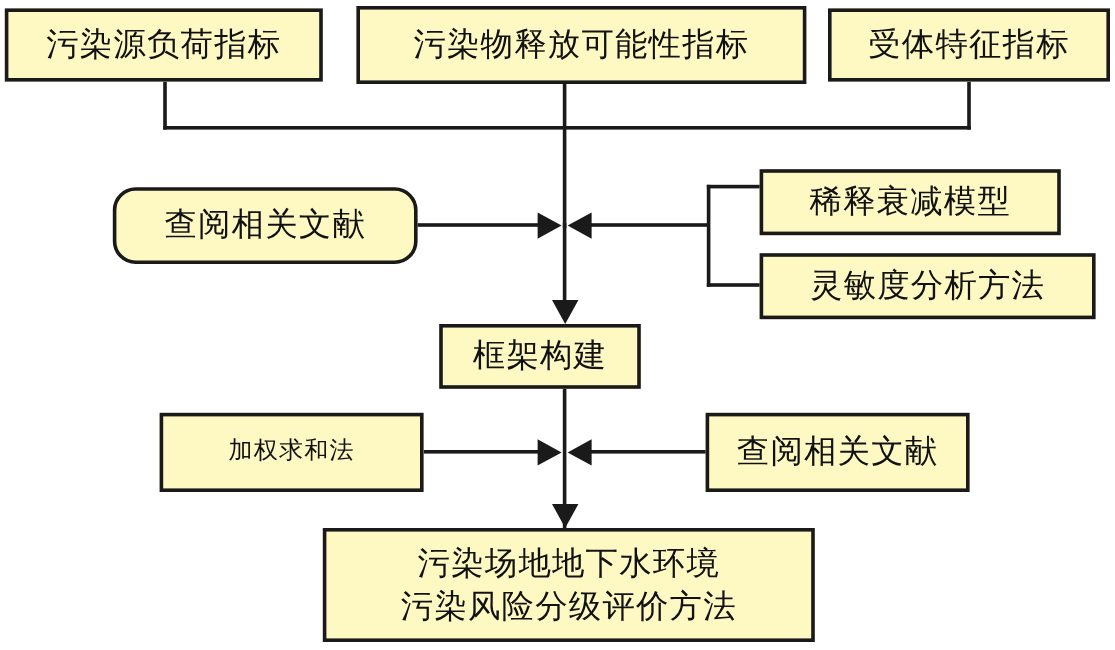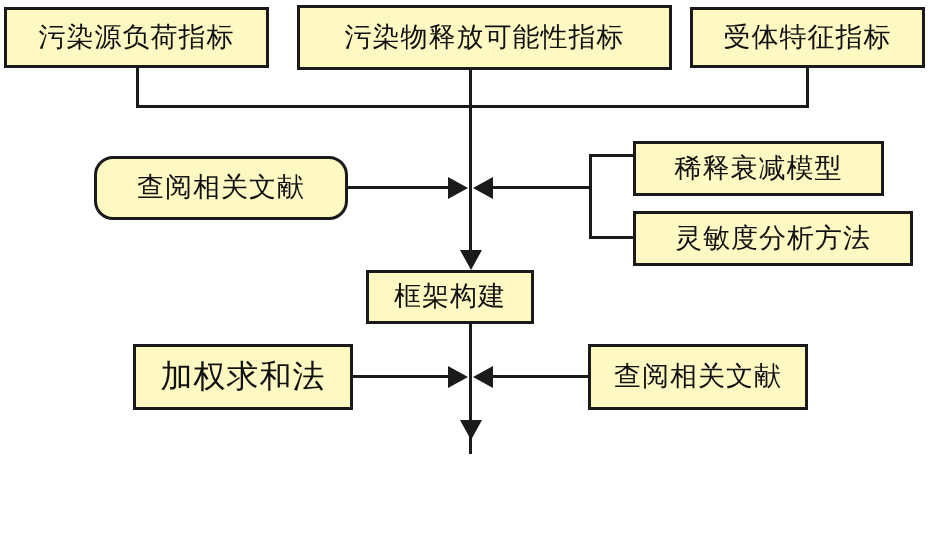--- a/index.html
+++ b/index.html
@@ -40,21 +40,21 @@
   #box-source-load   { left: 4px;   top: 7px;   width: 265px; height: 61px; font-size: 27px; }
   #box-release-prob  { left: 297px; top: 5px;   width: 375px; height: 65px; font-size: 27px; }
   #box-receptor      { left: 690px; top: 7px;   width: 235px; height: 61px; font-size: 27px; }
   
   #box-literature    { left: 94px;  top: 156px; width: 254px; height: 64px; font-size: 27px; border-radius: 19px; }
   #box-dilution      { left: 633px; top: 129px; width: 251px; height: 55px; font-size: 27px; margin-top: 12px; }
   #box-sensitivity   { left: 633px; top: 211px; width: 280px; height: 55px; font-size: 27px; }
   
   #box-framework     { left: 366px; top: 270px; width: 168px; height: 54px; font-size: 27px; }
   
-  #box-weighted-sum  { left: 133px; top: 344px; width: 220px; height: 66px; font-size: 32px; }
+  #box-weighted-sum  { left: 133px; top: 344px; width: 220px; height: 66px; font-size: 20px; }
   #box-ahp           { left: 588px; top: 344px; width: 220px; height: 66px; font-size: 27px; }
   
   #box-result        { left: 269px; top: 440px; width: 410px; height: 95px; font-size: 27px; }
   #box-result .label { line-height: 1.32; }
 
   
   .edge {
     position: absolute;
     background: #1a1a1a;
     z-index: 1;
@@ -146,14 +146,18 @@
   <div class="edge v" style="left:469px; top:324px; height:130px;"></div>
 
   <div class="edge h" style="left:353px; top:375px; width:99px;"></div>
   <div class="arrow right" style="left:448px; top:366px;"></div>
 
   <div class="edge h" style="left:489px; top:375px; width:101px;"></div>
   <div class="arrow left" style="left:473px; top:366px;"></div>
 
   <div class="arrow down" style="left:460px; top:420px;"></div>
 
+  <div class="node" id="box-result">
+    <span class="label">污染场地地下水环境
+污染风险分级评价方法</span>
+  </div>
 
 </div>
 
 </body></html>

